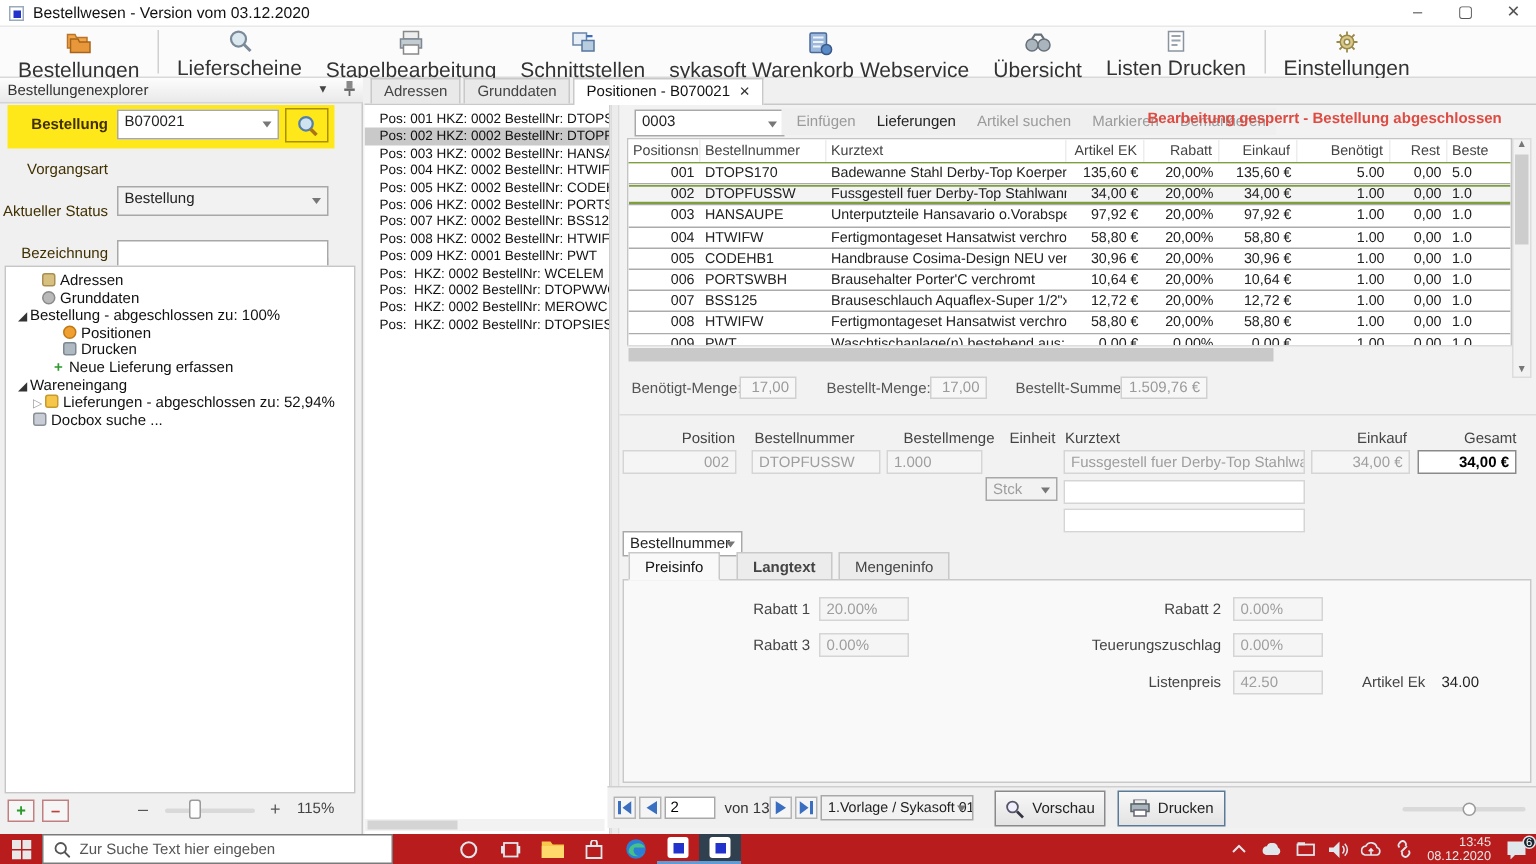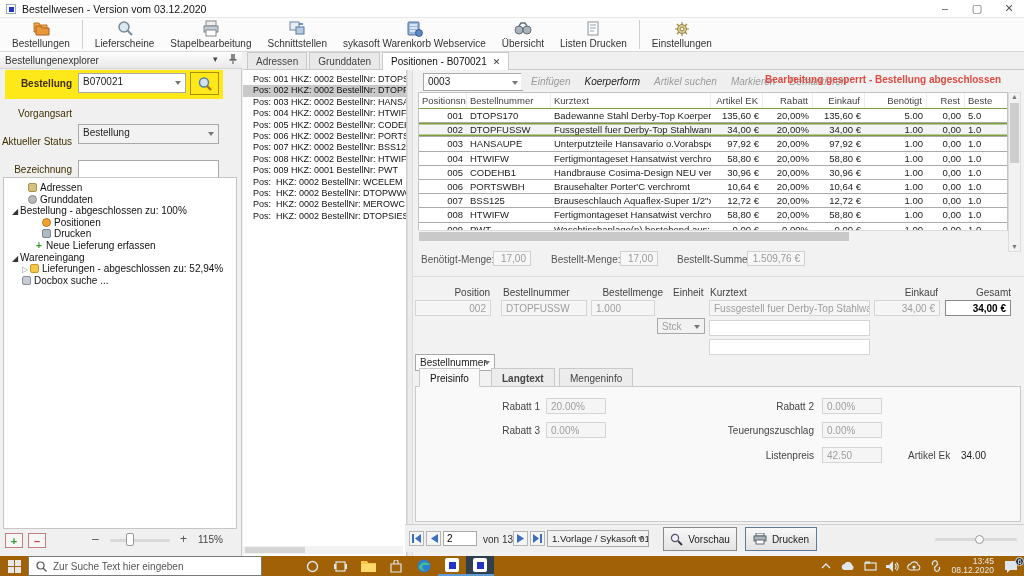--- a/index.html
+++ b/index.html
@@ -8,21 +8,21 @@
   .abs{position:absolute;}
   
   .titlebar{left:0;top:0;width:1024px;height:18px;background:#fff;border-bottom:1px solid #e8e8e8;}
   .appico{left:6px;top:4px;width:10px;height:10px;background:#fff;border:1px solid #9ab;display:flex;align-items:center;justify-content:center;}
   .appico>div{width:5px;height:5px;background:#2233cc;}
   .wtitle{left:22px;top:3px;font-size:10.5px;color:#111;}
   .wbtn{top:2px;width:14px;height:14px;color:#555;font-size:11px;text-align:center;line-height:13px;}
   
   .toolbar{left:0;top:18px;width:1024px;height:34px;background:#fbfbfb;border-bottom:1px solid #d9d9d9;display:flex;align-items:stretch;padding-left:4px;}
   .tbtn{display:flex;flex-direction:column;align-items:center;justify-content:flex-start;padding:1px 8px 0 8px;cursor:default;}
-  .tbtn .tlabel{font-size:10px;color:#333;margin-top:0px;white-space:nowrap;}
+  .tbtn .tlabel{font-size:14px;color:#333;margin-top:0px;white-space:nowrap;}
   .tsep{width:1px;background:#d0d0d0;margin:2px 4px;}
   .ticon{width:20px;height:19px;display:flex;align-items:center;justify-content:center;}
   
   .leftpanel{left:0;top:52px;width:242px;height:504px;background:#f0f0f0;border-right:1px solid #c8c8c8;}
   .lph{left:0;top:0;width:242px;height:17px;background:linear-gradient(#fdfdfd,#e9e9e9);border-bottom:1px solid #d4d4d4;font-size:10px;color:#333;padding:3px 0 0 5px;}
   .yellowblock{left:5px;top:18px;width:218px;height:29px;background:#ffe81a;}
   .flabel{font-size:10px;color:#403000;text-align:right;}
   .combo{background:#fff;border:1px solid #a8a8a8;font-size:10px;padding:2px 14px 0 4px;position:relative;overflow:hidden;white-space:nowrap;}
   .combo.gray{background:#f2f2f2;}
   .chev{position:absolute;right:4px;top:7px;width:0;height:0;border-left:3px solid transparent;border-right:3px solid transparent;border-top:4px solid #777;}
@@ -46,21 +46,21 @@
   .tclose{display:inline-block;margin-left:6px;color:#333;font-size:9px;}
   
   .midpanel{left:243px;top:70px;width:164px;height:486px;background:#fff;border-right:1px solid #d0d0d0;overflow:hidden;}
   .pitem{height:11.4px;line-height:11.4px;font-size:9px;white-space:pre;padding-left:10px;color:#111;}
   .pitem.sel{background:#c9c9c9;}
   .midhsb{position:absolute;left:0;bottom:2px;width:160px;height:8px;background:#f2f2f2;}
   .midhsb>div{position:absolute;left:2px;top:1px;width:60px;height:6px;background:#d4d4d4;}
   .vsplit{left:407px;top:70px;width:6px;height:486px;background:#ececec;border-left:1px solid #dcdcdc;border-right:1px solid #dcdcdc;}
   
   .rightpanel{left:413px;top:70px;width:611px;height:486px;background:#f2f2f2;}
-  .linkbar{position:absolute;left:108px;top:2px;width:330px;height:18px;background:#efefef;display:flex;align-items:center;gap:14px;padding-left:10px;font-style:italic;}
+  .linkbar{position:absolute;left:108px;top:2px;width:330px;height:18px;background:#efefef;display:flex;align-items:center;gap:14px;padding-left:10px;}
   .alink{font-size:10px;color:#9a9a9a;white-space:nowrap;}
   .alink.strong{color:#222;}
   .locked{position:absolute;left:352px;top:4px;width:258px;font-size:10px;font-weight:bold;color:#dd4b42;white-space:nowrap;}
   .grid{position:absolute;left:5px;top:22px;width:590px;background:#fff;border:1px solid #c4c4c4;}
   .grow{display:grid;grid-template-columns:48px 84px 160px 52px 50px 52px 62px 38px 44px;height:14.2px;line-height:14.2px;overflow:hidden;}
   .ghead{height:16px;line-height:16px;border-bottom:1px solid #7f9f3f;background:#fff;color:#444;}
   .ghead>div{border-right:1px solid #ededed;font-size:9.5px;overflow:hidden;white-space:nowrap;}
   .gbody .grow{border-bottom:1px solid #ababab;font-size:9.5px;color:#222;background:#fff;}
   .grow.sel{background:#f4f4f4;box-shadow:inset 0 1.5px 0 #7f9f3f, inset 0 -1.5px 0 #7f9f3f;}
   .num{text-align:right;padding-right:4px;white-space:nowrap;overflow:hidden;}
@@ -78,21 +78,21 @@
   .subtab{position:absolute;height:19px;padding:4px 10px 0 10px;font-size:10px;background:#ececec;border:1px solid #c9c9c9;color:#444;}
   .subtab.active{background:#f9f9f9;border-bottom:1px solid #f9f9f9;color:#111;z-index:2;}
   .tabpanel{position:absolute;left:2px;top:316px;width:606px;height:136px;background:#f9f9f9;border:1px solid #c9c9c9;}
   .bottombar{left:405px;top:524px;width:619px;height:28px;background:#f0f0f0;border-top:1px solid #cfcfcf;}
   .navbtn{width:15px;height:15px;border:1px solid #b5b5b5;background:#f5f5f5;display:flex;align-items:center;justify-content:center;}
   .navbtn svg{display:block;}
   .pbtn{border:1px solid #8a8a8a;background:linear-gradient(#f8f8f8,#e3e3e3);display:flex;align-items:center;justify-content:center;gap:5px;font-size:10px;color:#222;}
   .slider-track{position:absolute;height:3px;background:#d9d9d9;border-radius:2px;}
   .slider-thumb{position:absolute;width:9px;height:9px;border-radius:50%;background:#fdfdfd;border:1px solid #9a9a9a;}
   
-  .taskbar{left:0;top:556px;width:1024px;height:20px;background:#a16207;display:flex;align-items:center;color:#e8e8e8;}
+  .taskbar{left:0;top:556px;width:1024px;height:20px;background:#b91c1c;display:flex;align-items:center;color:#e8e8e8;}
   .tb-ic{width:28px;height:20px;display:flex;align-items:center;justify-content:center;}
   .tb-search{width:234px;height:20px;background:#fff;border:1px solid #7a7a7a;display:flex;align-items:center;gap:6px;padding-left:7px;color:#555;font-size:10px;}
   .appwin{width:14px;height:14px;background:#fff;border-radius:2px;display:flex;align-items:center;justify-content:center;}
   .appwin>div{width:7px;height:7px;background:#2233cc;}
   .tb-app{width:28px;height:20px;display:flex;align-items:center;justify-content:center;border-bottom:2px solid #5f9bd5;}
   .tb-app.active{background:#31404e;}
   .tray{margin-left:auto;display:flex;align-items:center;height:20px;}
   .tray .tb-ic{width:22px;}
   .clock{font-size:8.5px;line-height:9px;text-align:right;padding:0 4px;white-space:nowrap;}
 </style>
@@ -283,21 +283,21 @@
   <div class="abs vsplit"></div>
 
   <div class="abs rightpanel">
 
     <div class="abs combo" style="left:10px;top:3px;width:100px;height:18px;">
       <span>0003</span>
       <span class="chev"></span>
     </div>
     <div class="linkbar">
       <span class="alink">Einfügen</span>
-      <span class="alink strong">Koerperform</span>
+      <span class="alink strong">Lieferungen</span>
       <span class="alink">Artikel suchen</span>
       <span class="alink">Markieren</span>
       <span class="alink">Demarkieren</span>
     </div>
     <div class="locked">Bearbeitung gesperrt - Bestellung abgeschlossen</div>
 
     <div class="grid">
       <div class="grow ghead">
         <div class="txt">Positionsnumr</div>
         <div class="txt">Bestellnummer</div>

